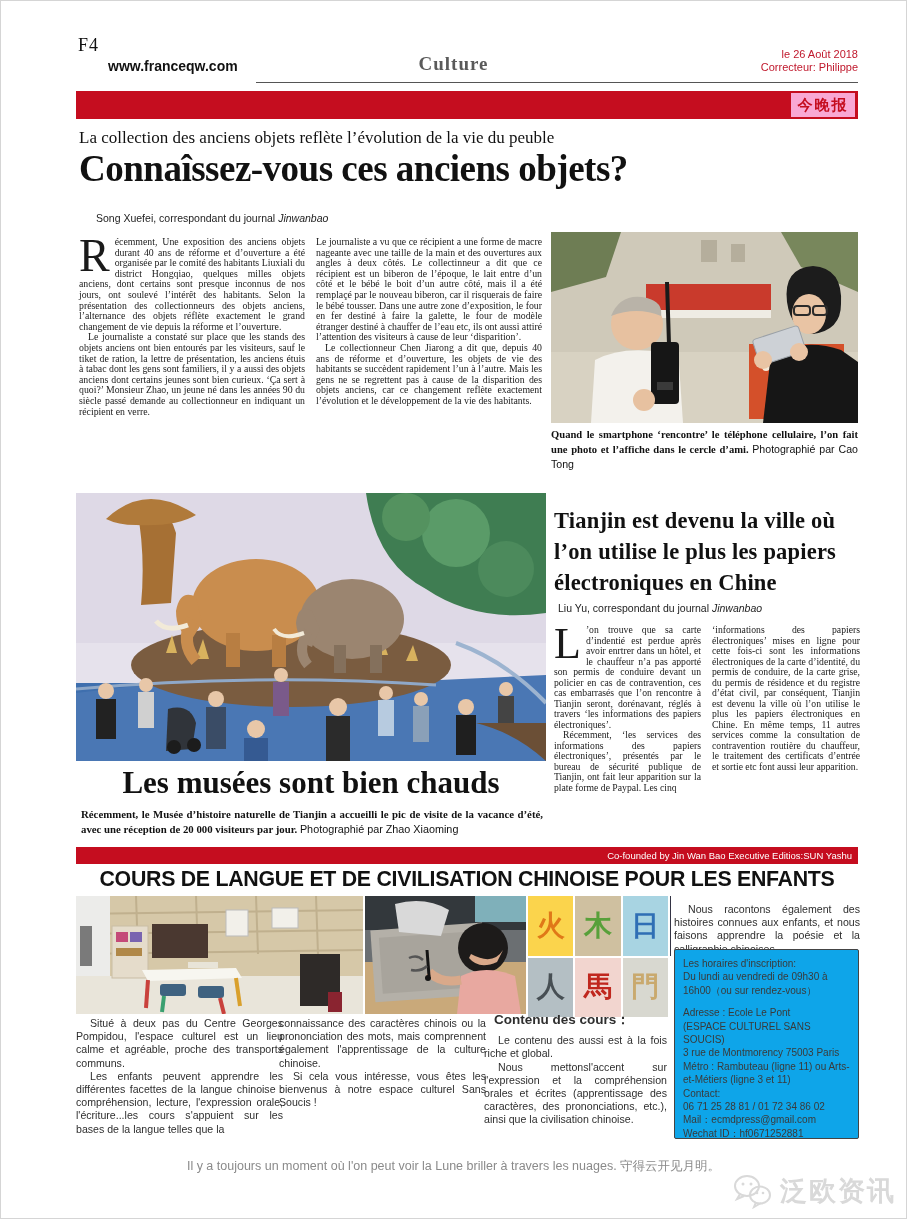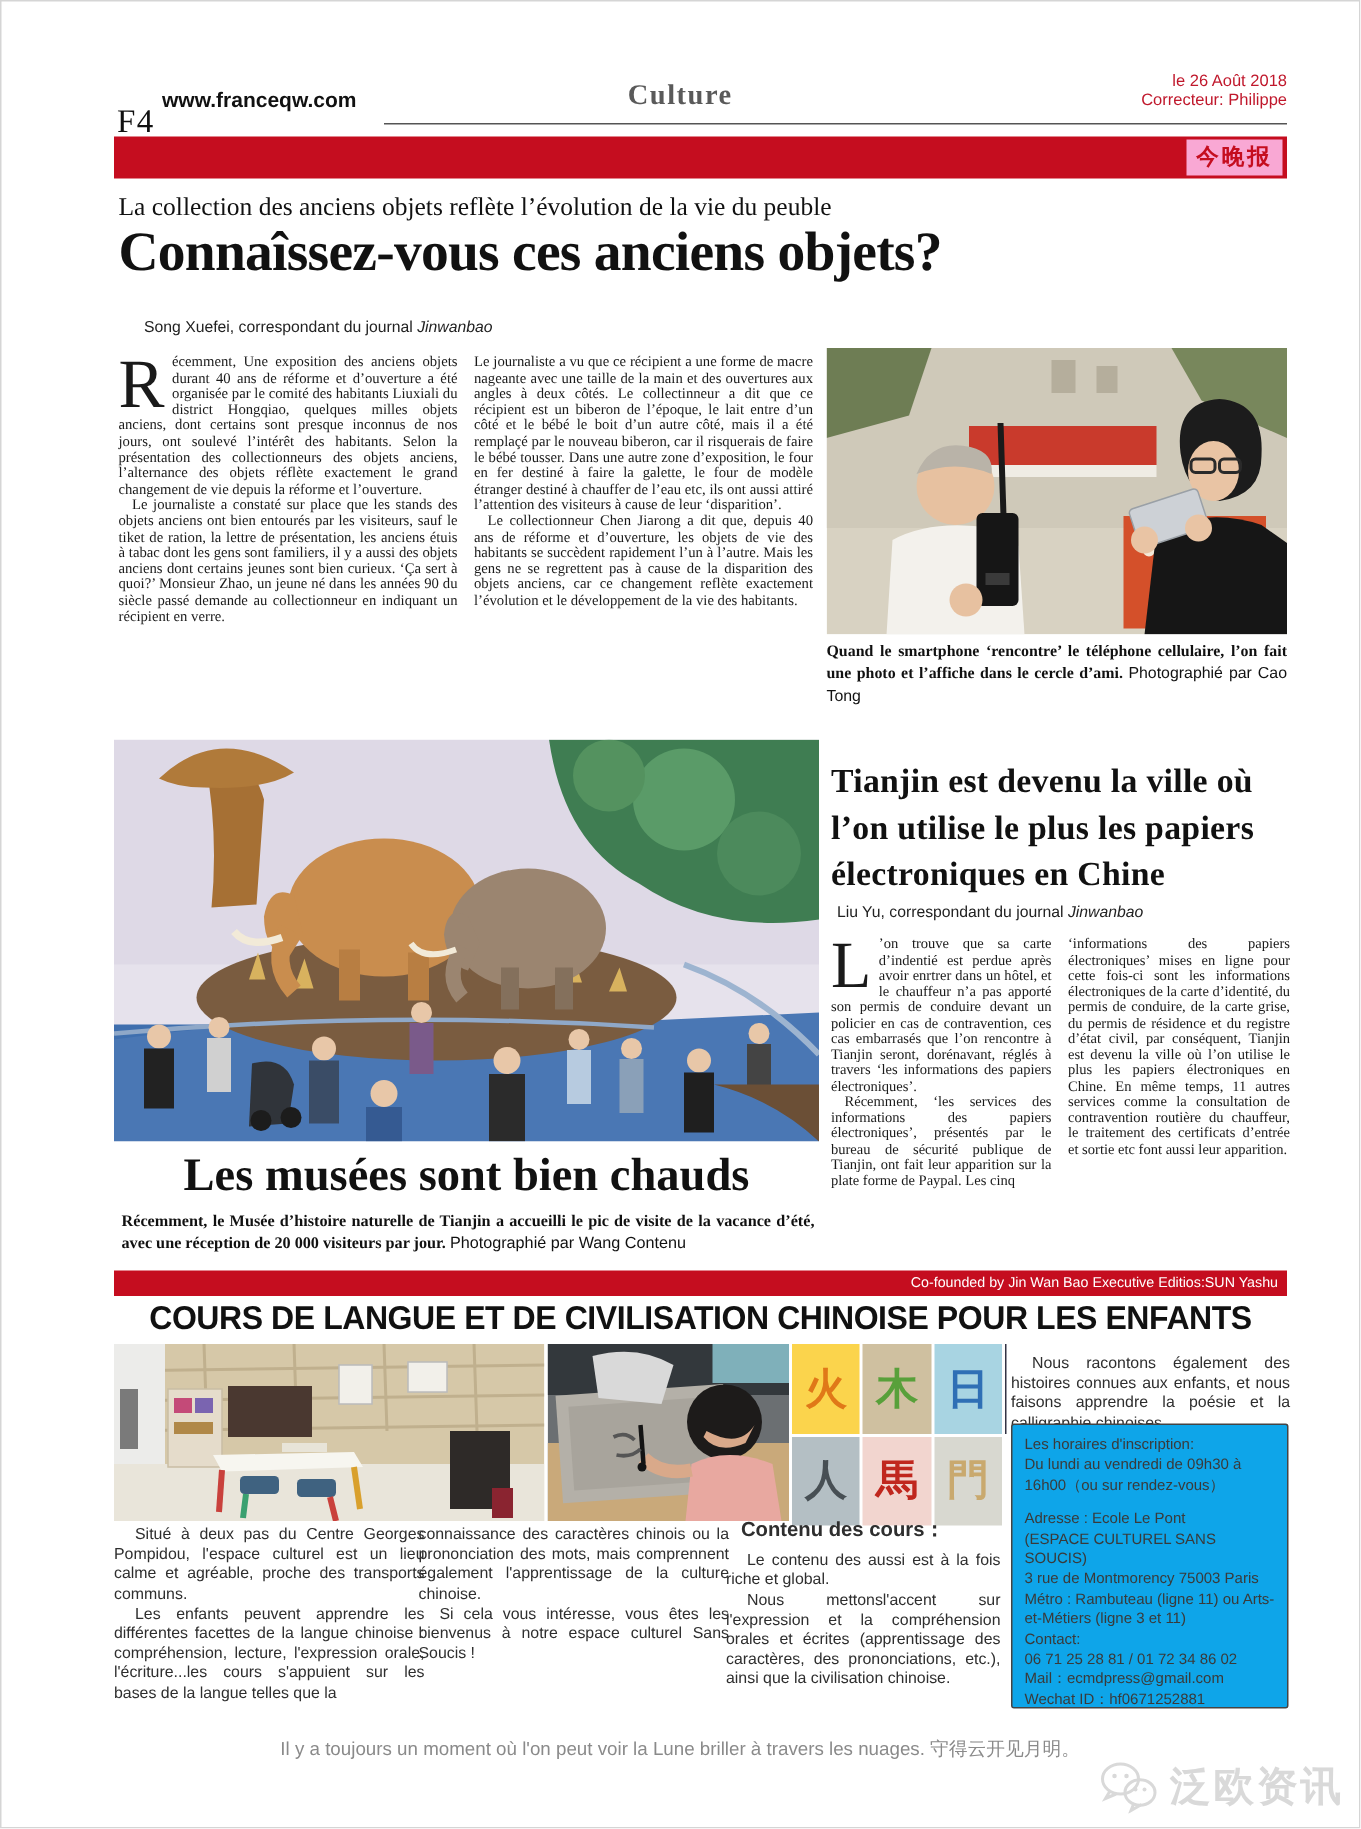--- a/index.html
+++ b/index.html
@@ -1,21 +1,21 @@
 <!DOCTYPE html>
 <html><head>
 <meta charset="utf-8">
 <style>
   html,body{margin:0;padding:0;background:#fff;}
   .page{position:relative;width:905px;height:1217px;background:#fff;border:1px solid #d5d5d5;
         font-family:"Liberation Serif", serif;color:#111;overflow:hidden;}
   .abs{position:absolute;}
 
   
-  .f4{left:77px;top:67px;font-size:22px;letter-spacing:1px;}
+  .f4{left:77px;top:34px;font-size:18px;letter-spacing:1px;}
   .site{left:107px;top:57px;font-family:"Liberation Sans",sans-serif;font-weight:bold;font-size:14px;}
   .culture{left:0;right:0;top:52px;text-align:center;font-size:19px;font-weight:bold;color:#5a5a5a;letter-spacing:1px;}
   .dateblk{right:48px;top:47px;text-align:right;color:#c0182c;font-family:"Liberation Sans",sans-serif;font-size:11px;line-height:13px;margin-left:31px;}
   .hrule{left:255px;top:81px;width:602px;height:1px;background:#555;}
 
   .banner{left:75px;top:90px;width:782px;height:28px;background:#c50d1f;}
   .banner-logo{position:absolute;right:3px;top:2px;width:64px;height:24px;background:#f9a8d4;
                color:#c50d1f;font-size:15px;font-weight:bold;text-align:center;line-height:24px;letter-spacing:2px;
                font-family:"Liberation Serif",serif;}
 
@@ -199,21 +199,21 @@
         <circle cx="180" cy="236" r="9" fill="#e8c7a8"></circle>
           <rect x="168" y="245" width="24" height="23" fill="#355a92"></rect>
         <path d="M92,216 q22,-6 28,14 l-4,26 l-26,2 Z" fill="#30343a"></path>
         <circle cx="98" cy="254" r="7" fill="#1c1c1c"></circle>
           <circle cx="118" cy="252" r="7" fill="#1c1c1c"></circle>
       </g>
       <path d="M400,230 Q440,240 470,268 L470,230 Z" fill="#6b4f36"></path>
     </svg>
   </div>
   <div class="abs headline3">Les musées sont bien chauds</div>
-  <div class="abs cap3"><span>Récemment, le Musée d’histoire naturelle de Tianjin a accueilli le pic de visite de la vacance d’été, avec une réception de 20 000 visiteurs par jour. </span><span class="cap-credit">Photographié par Wang Contenu</span></div>
+  <div class="abs cap3"><span>Récemment, le Musée d’histoire naturelle de Tianjin a accueilli le pic de visite de la vacance d’été, avec une réception de 20 000 visiteurs par jour. </span><span class="cap-credit">Photographié par Zhao Xiaoming</span></div>
 
   <div class="abs headline2">Tianjin est devenu la ville où l’on utilise le plus les papiers électroniques en Chine</div>
   <div class="abs byline2"><span>Liu Yu, correspondant du journal </span><i>Jinwanbao</i></div>
   <div class="abs newscol a2c1">
     <p><span class="dropcap dropcap2">L</span><span>’on trouve que sa carte d’indentié est perdue après avoir enrtrer dans un hôtel, et le chauffeur n’a pas apporté son permis de conduire devant un policier en cas de contravention, ces cas embarrasés que l’on rencontre à Tianjin seront, dorénavant, réglés à travers ‘les informations des papiers électroniques’.</span></p>
     <p>Récemment, ‘les services des informations des papiers électroniques’, présentés par le bureau de sécurité publique de Tianjin, ont fait leur apparition sur la plate forme de Paypal. Les cinq</p>
   </div>
   <div class="abs newscol a2c2">
     <p>‘informations des papiers électroniques’ mises en ligne pour cette fois-ci sont les informations électroniques de la carte d’identité, du permis de conduire, de la carte grise, du permis de résidence et du registre d’état civil, par conséquent, Tianjin est devenu la ville où l’on utilise le plus les papiers électroniques en Chine. En même temps, 11 autres services comme la consultation de contravention routière du chauffeur, le traitement des certificats d’entrée et sortie etc font aussi leur apparition.</p>
   </div>

